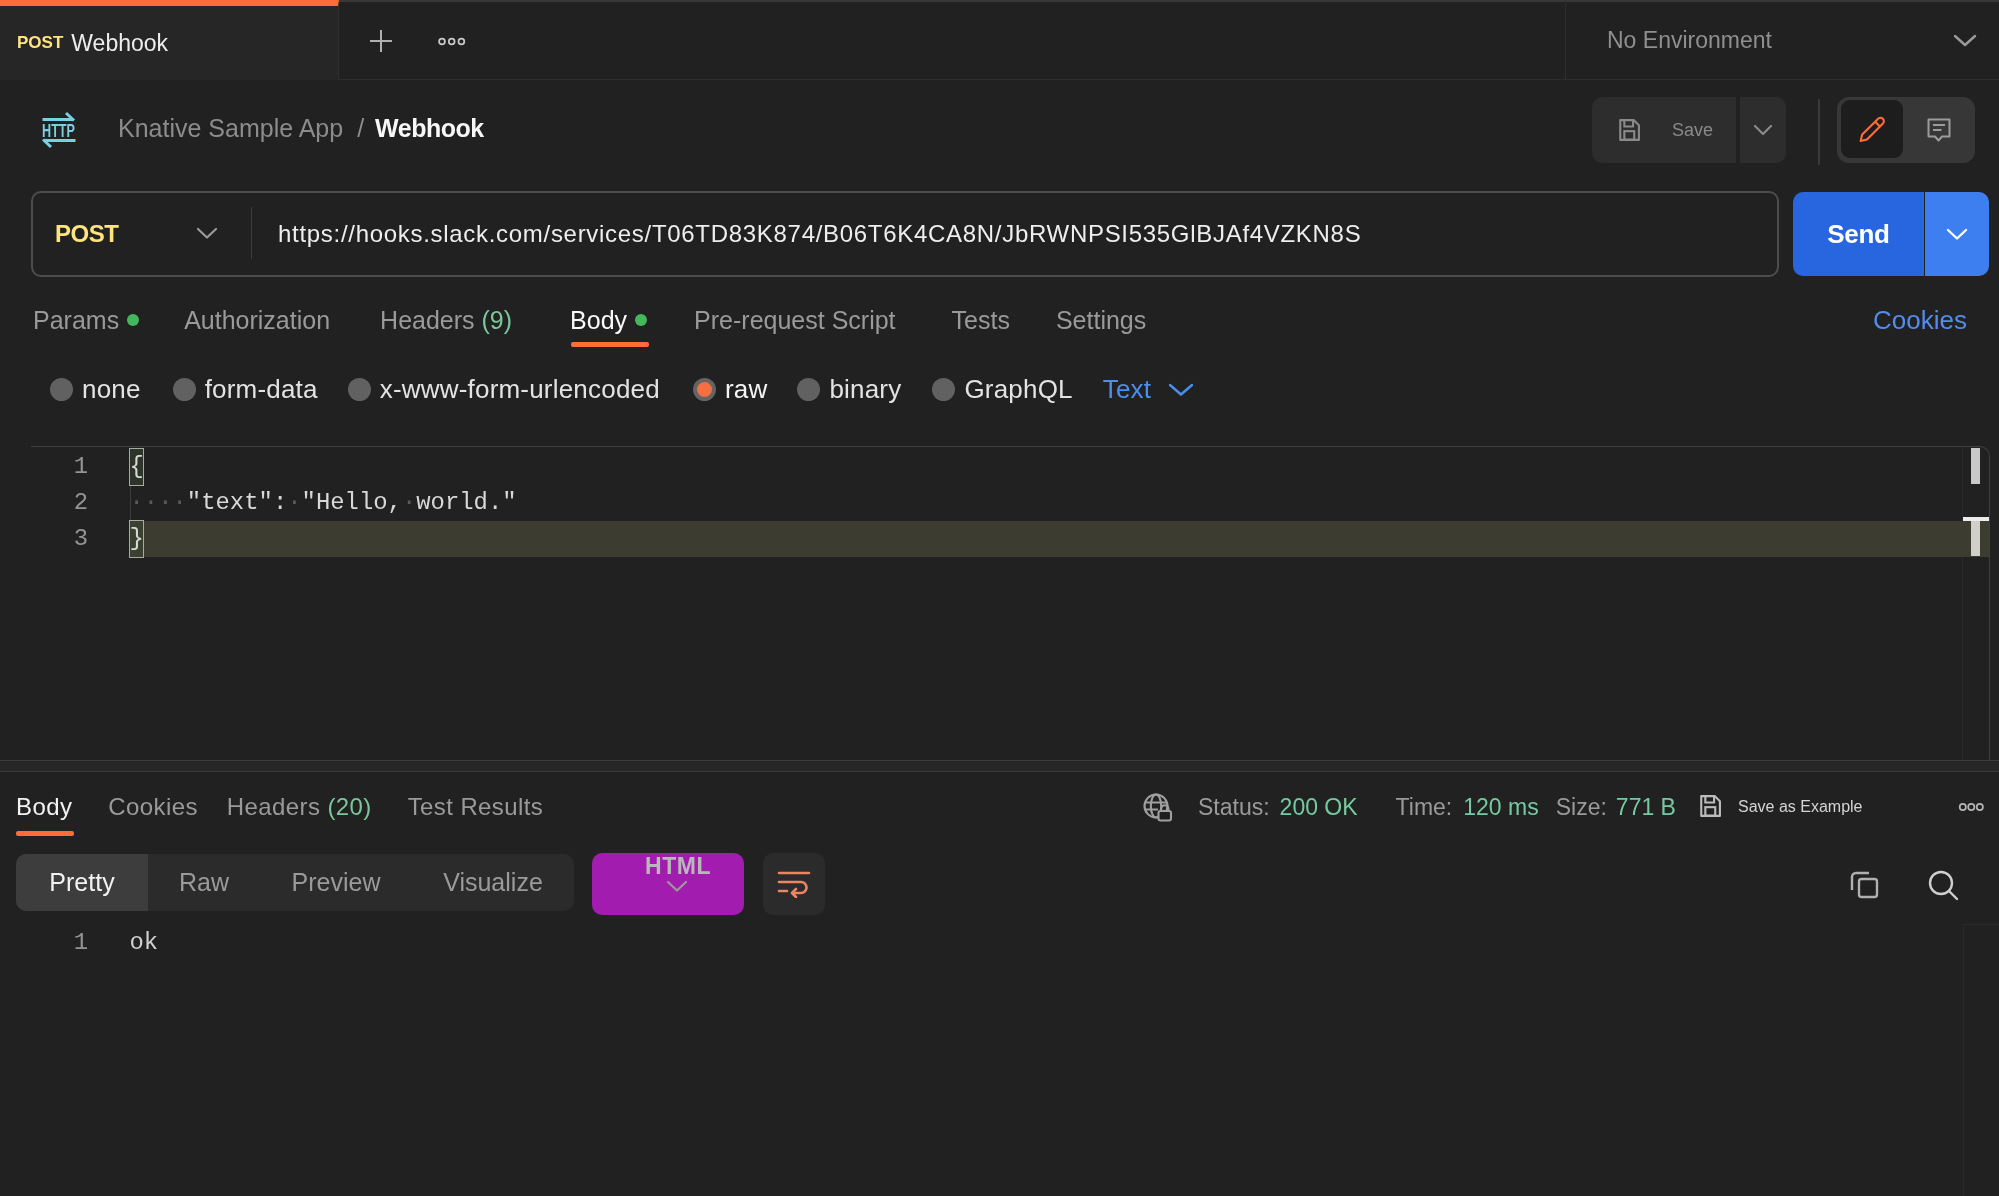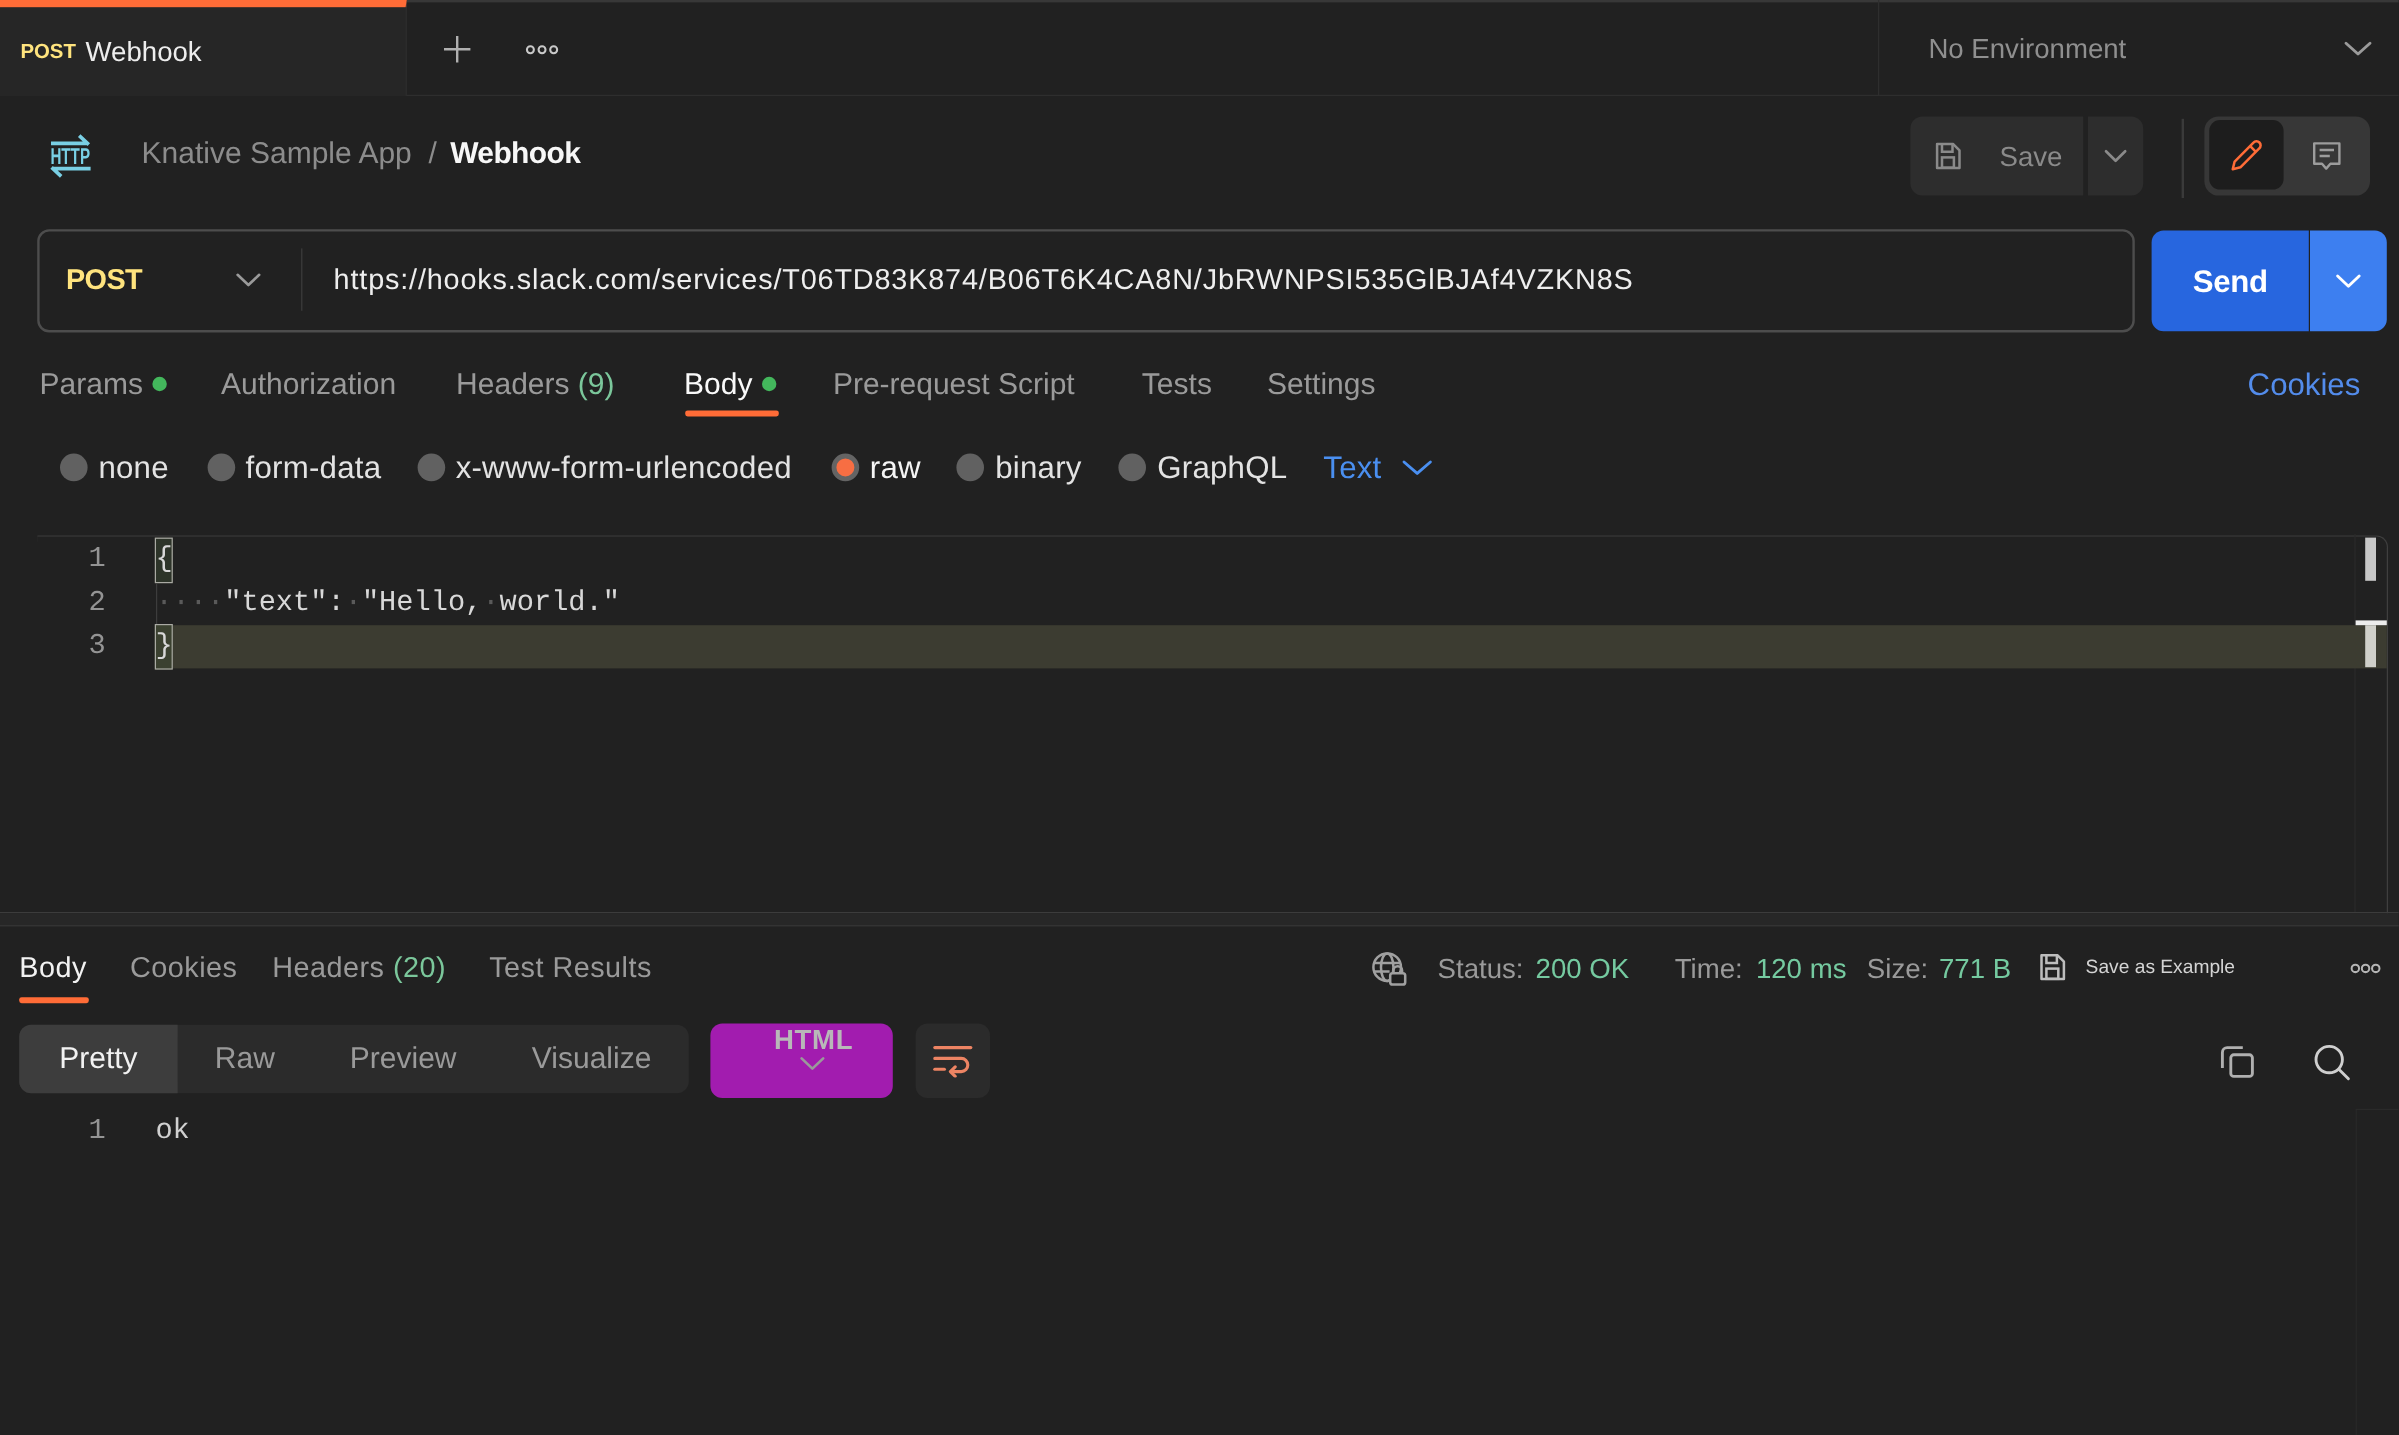--- a/index.html
+++ b/index.html
@@ -49,21 +49,21 @@
   <span style="font-size:25px;color:#8c8c8c;margin:0 11px 0 14px;">/</span>
   <span style="font-size:25px;font-weight:700;color:#f7f7f7;letter-spacing:-0.5px;">Webhook</span>
 </div>
 
 <div class="abs flex" style="left:1592px;top:97px;width:144px;height:66px;background:#2d2d2d;border-radius:10px 0 0 10px;justify-content:center;">
   <svg width="28" height="28" viewBox="0 0 24 24">
     <path d="M4.5 3.5 H16 L20.5 8 V20.5 H4.5 Z" stroke="#8a8a8a" stroke-width="1.8" fill="none" stroke-linejoin="round"></path>
     <path d="M8 3.8 V9 H15.5 V3.8" stroke="#8a8a8a" stroke-width="1.8" fill="none"></path>
     <rect x="8" y="13" width="8.5" height="7.3" stroke="#8a8a8a" stroke-width="1.8" fill="none"></rect>
   </svg>
-  <span style="font-size:23px;color:#8a8a8a;margin-left:29px;">Save</span>
+  <span style="font-size:18px;color:#8a8a8a;margin-left:29px;">Save</span>
 </div>
 <div class="abs flex" style="left:1740px;top:97px;width:46px;height:66px;background:#2d2d2d;border-radius:0 10px 10px 0;justify-content:center;">
   <svg width="20" height="12" viewBox="0 0 20 12">
     <path d="M2 2 L10 10 L18 2" stroke="#8a8a8a" stroke-width="2.2" fill="none" stroke-linecap="round" stroke-linejoin="round"></path>
   </svg>
 </div>
 <div class="abs" style="left:1818px;top:99px;width:1.5px;height:66px;background:#3a3a3a;"></div>
 
 <div class="abs" style="left:1837px;top:97px;width:138px;height:66px;background:#373737;border-radius:12px;"></div>
 <div class="abs flex" style="left:1841px;top:100px;width:62px;height:58px;background:#1d1d1d;border-radius:9px;justify-content:center;">

